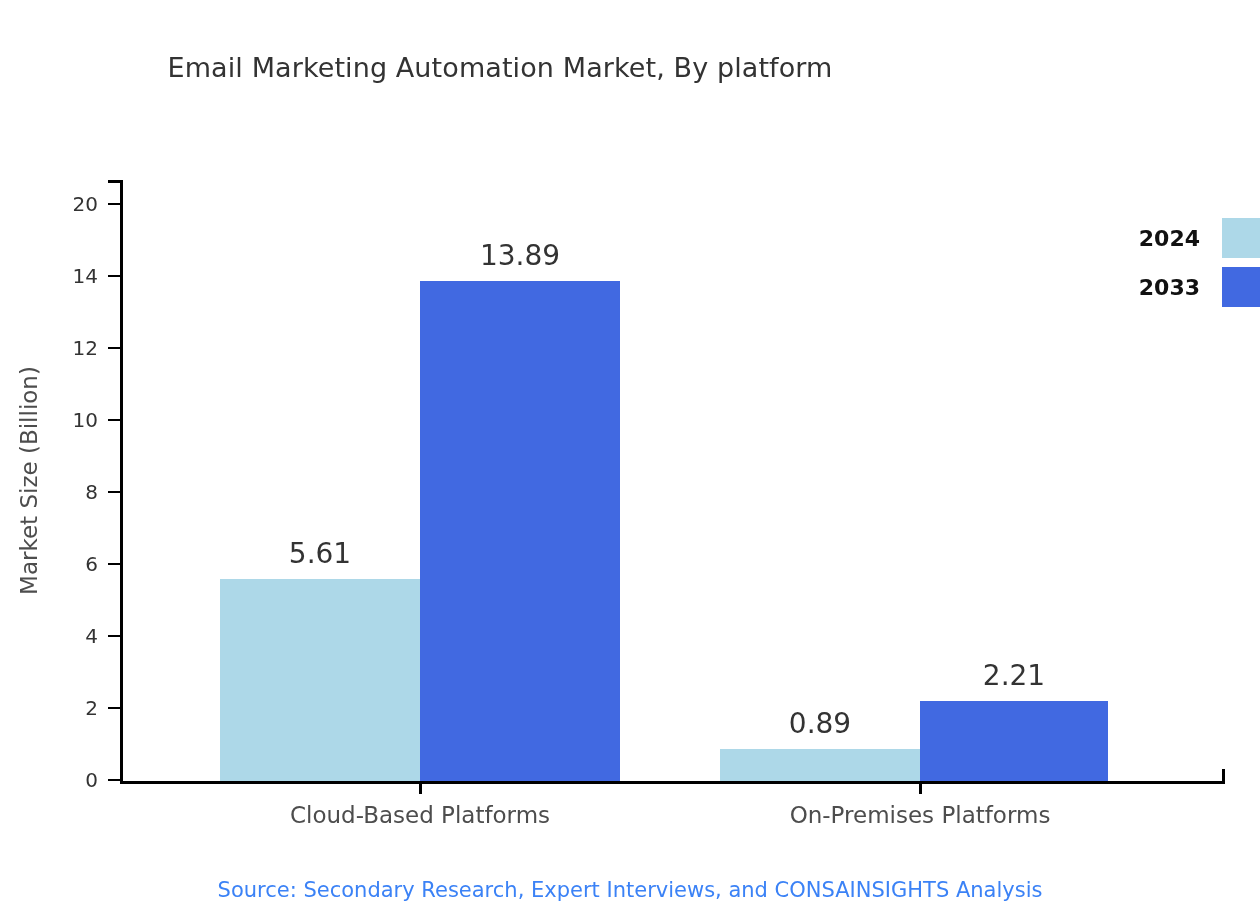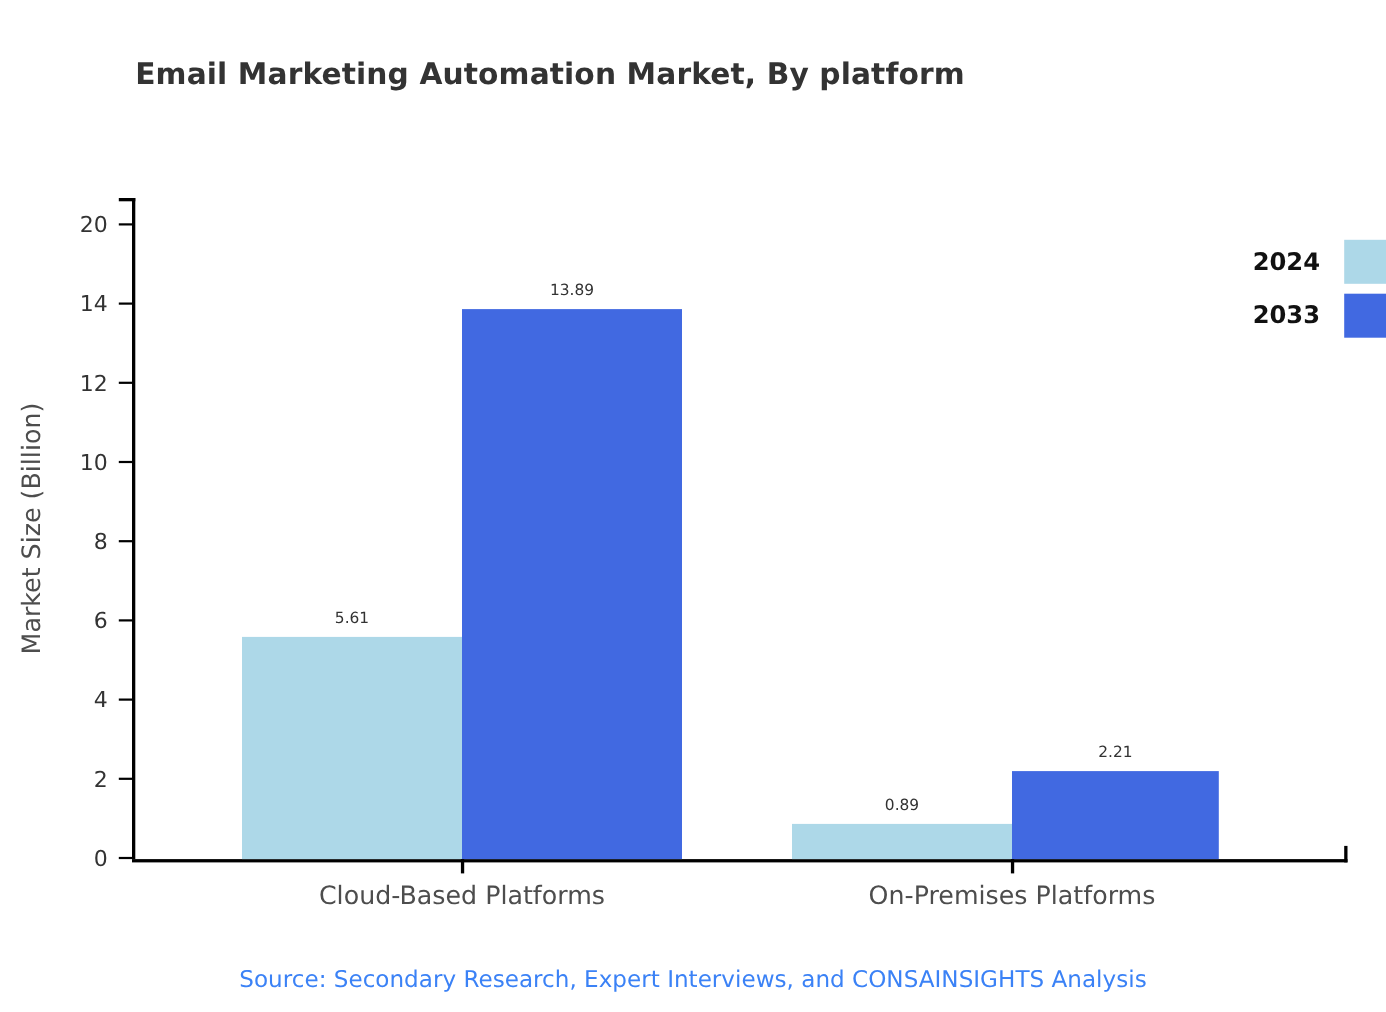--- a/index.html
+++ b/index.html
@@ -23,21 +23,21 @@
   }
 
   
   .title-block {
     position: absolute;
     top: 48px;
     left: 0;
     width: 1000px;
     text-align: center;
     color: #333333;
-    font-weight: bold;
+    font-weight: normal;
     font-size: 27px;
     line-height: 40px;
     letter-spacing: 0.1px;
   }
   .title-line { display: block; }
 
   
   
   .plot {
     position: absolute;
@@ -117,21 +117,21 @@
   .bar {
     position: absolute;
     bottom: 0;
   }
   .bar-label {
     position: absolute;
     bottom: 100%;
     left: 50%;
     transform: translateX(-50%);
     margin-bottom: 9px;
-    font-size: 14px;
+    font-size: 28px;
     color: #333333;
     white-space: nowrap;
   }
 
   
   .ylabel {
     position: absolute;
     left: 12px;
     top: 180px;
     width: 601px;

